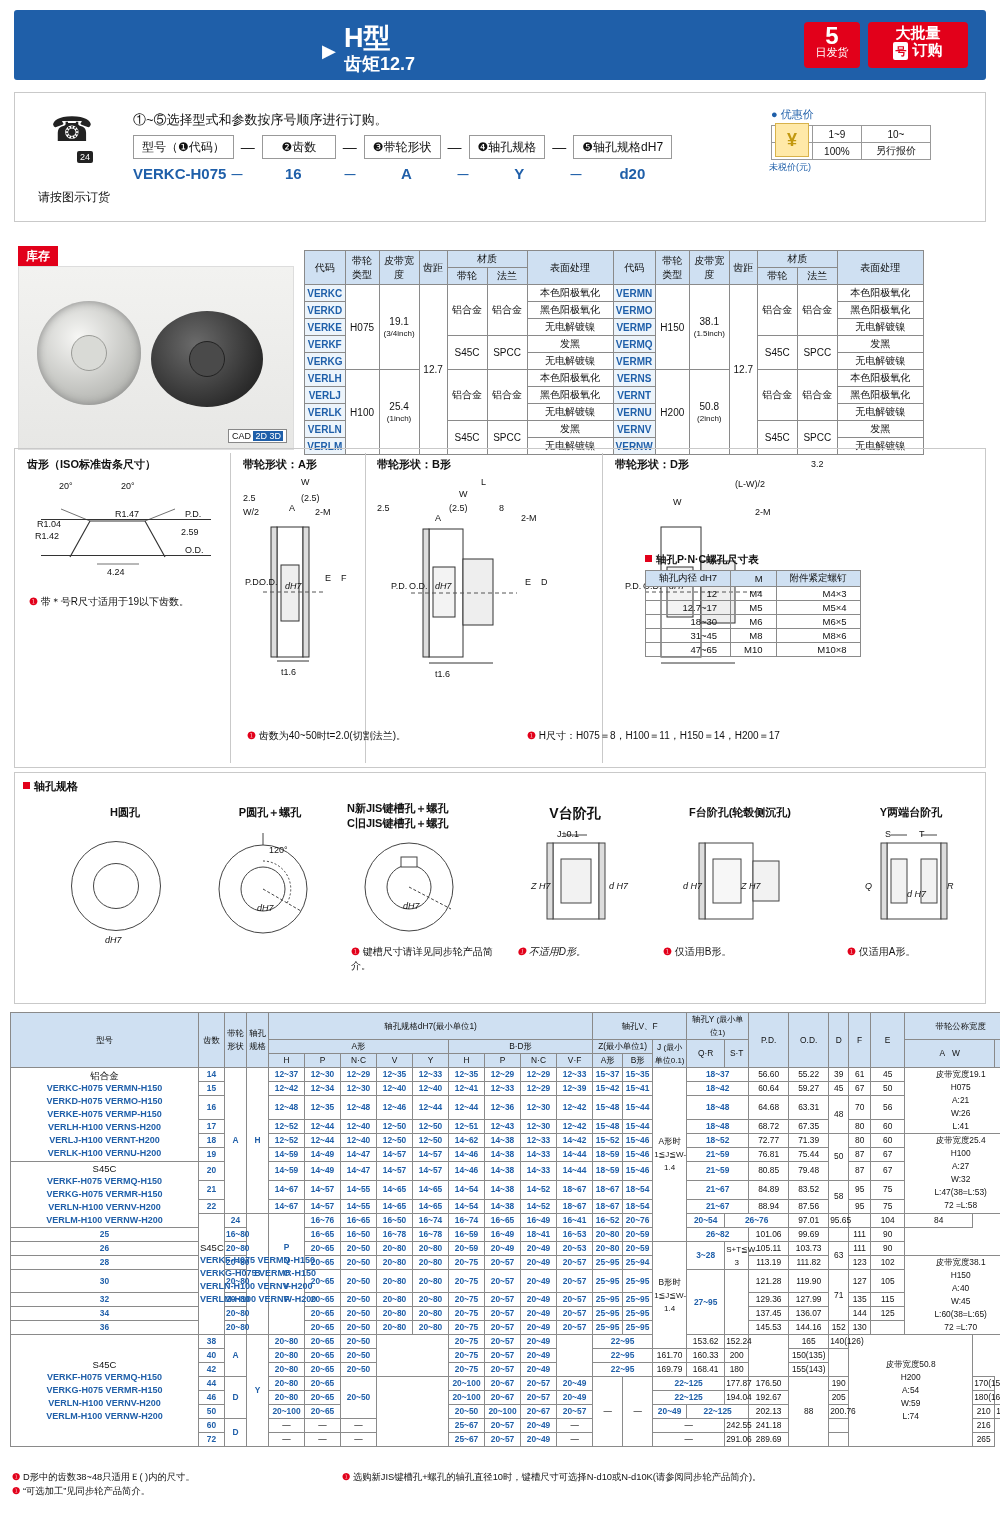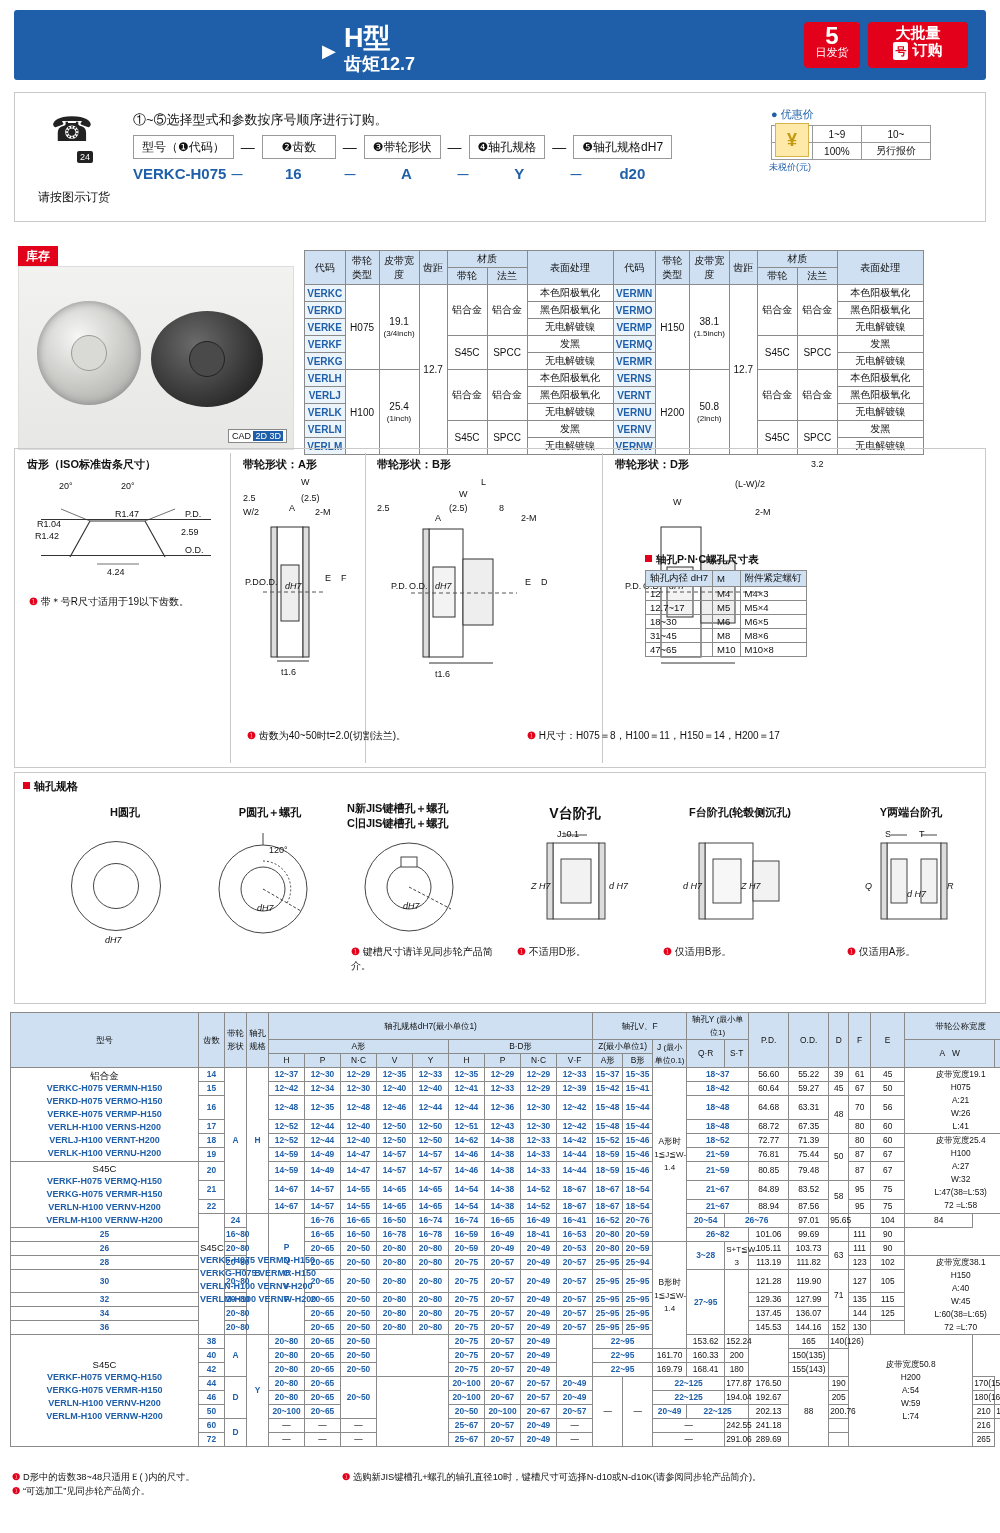--- a/index.html
+++ b/index.html
@@ -118,21 +118,21 @@
 
   
   .midarea { position:absolute; left:14px; top:448px; width:972px; height:320px; border:1px solid #c9c9c9; }
   .dwg-title { font-size:11px; font-weight:bold; }
   .panel { position:absolute; }
   .vline { position:absolute; width:1px; background:#c9c9c9; top:4px; bottom:4px; }
   .note { font-size:10px; }
   .note .mk { color:#e2001a; font-weight:bold; }
   .sq { display:inline-block; width:7px; height:7px; background:#e2001a; margin-right:4px; vertical-align:1px;}
   .spec-tbl { border-collapse:collapse; font-size:9.5px; }
-  .spec-tbl th,.spec-tbl td { border:1px solid #8a8a8a; padding:1px 4px; text-align:left; }
+  .spec-tbl th,.spec-tbl td { border:1px solid #8a8a8a; padding:1px 13px; text-align:right; }
   .spec-tbl th { background:#cfe0f2; font-weight:normal; }
 
   
   .ln { position:absolute; background:#333; }
   .lnh { height:1px; }
   .lbl { position:absolute; font-size:9px; color:#111; }
   .lbl.it { font-style:italic; }
 
   
   .borearea { position:absolute; left:14px; top:772px; width:972px; height:232px; border:1px solid #c9c9c9; }
@@ -586,21 +586,21 @@
         <rect x="28" y="14" width="46" height="76" fill="none" stroke="#444"></rect>
         <rect x="22" y="14" width="6" height="76" fill="#ddd" stroke="#444"></rect>
         <rect x="74" y="14" width="6" height="76" fill="#ddd" stroke="#444"></rect>
         <rect x="36" y="30" width="30" height="44" fill="#f2f2f2" stroke="#444"></rect>
         <line x1="40" y1="6" x2="62" y2="6" stroke="#444"></line>
       </svg>
       <div class="lbl" style="left:32px; top:0px;">J±0.1</div>
       <div class="lbl it" style="left:6px; top:52px;">Z H7</div>
       <div class="lbl it" style="left:84px; top:52px;">d H7</div>
     </div>
-    <div class="note" style="position:absolute; left:502px; top:172px;">
+    <div class="note" style="position:absolute; left:502px; top:172px;font-style:italic;">
       <span class="mk">❶</span>
       <span>不适用D形。</span>
     </div>
 
     <div style="position:absolute; left:640px; top:32px; width:170px;">
       <div style="font-size:11px; font-weight:bold; text-align:center;">F台阶孔(轮毂侧沉孔)</div>
     </div>
     <div style="position:absolute; left:664px; top:56px; width:120px; height:110px;">
       <svg width="120" height="110">
         <rect x="26" y="14" width="48" height="76" fill="none" stroke="#444"></rect>

